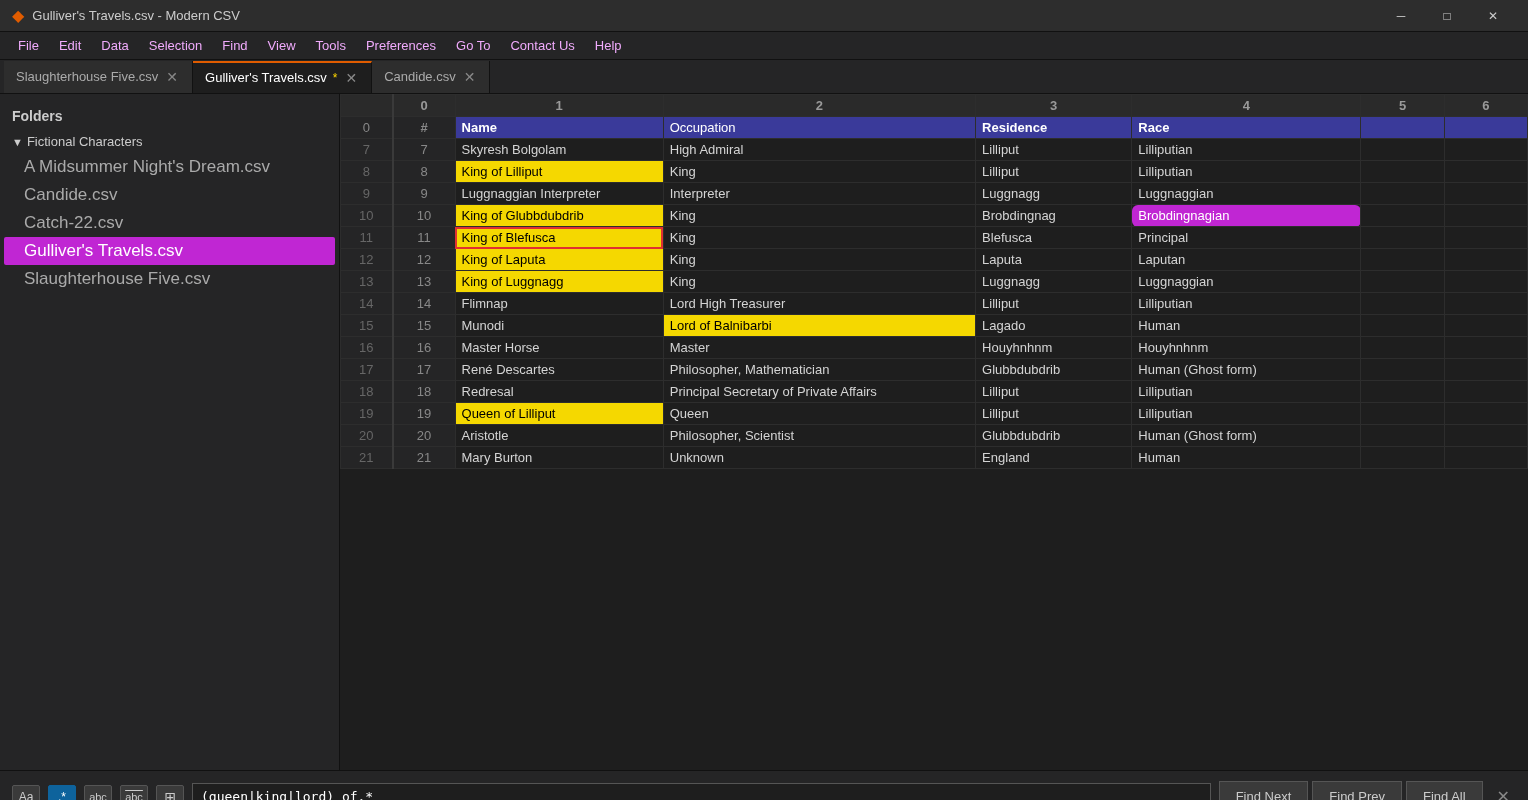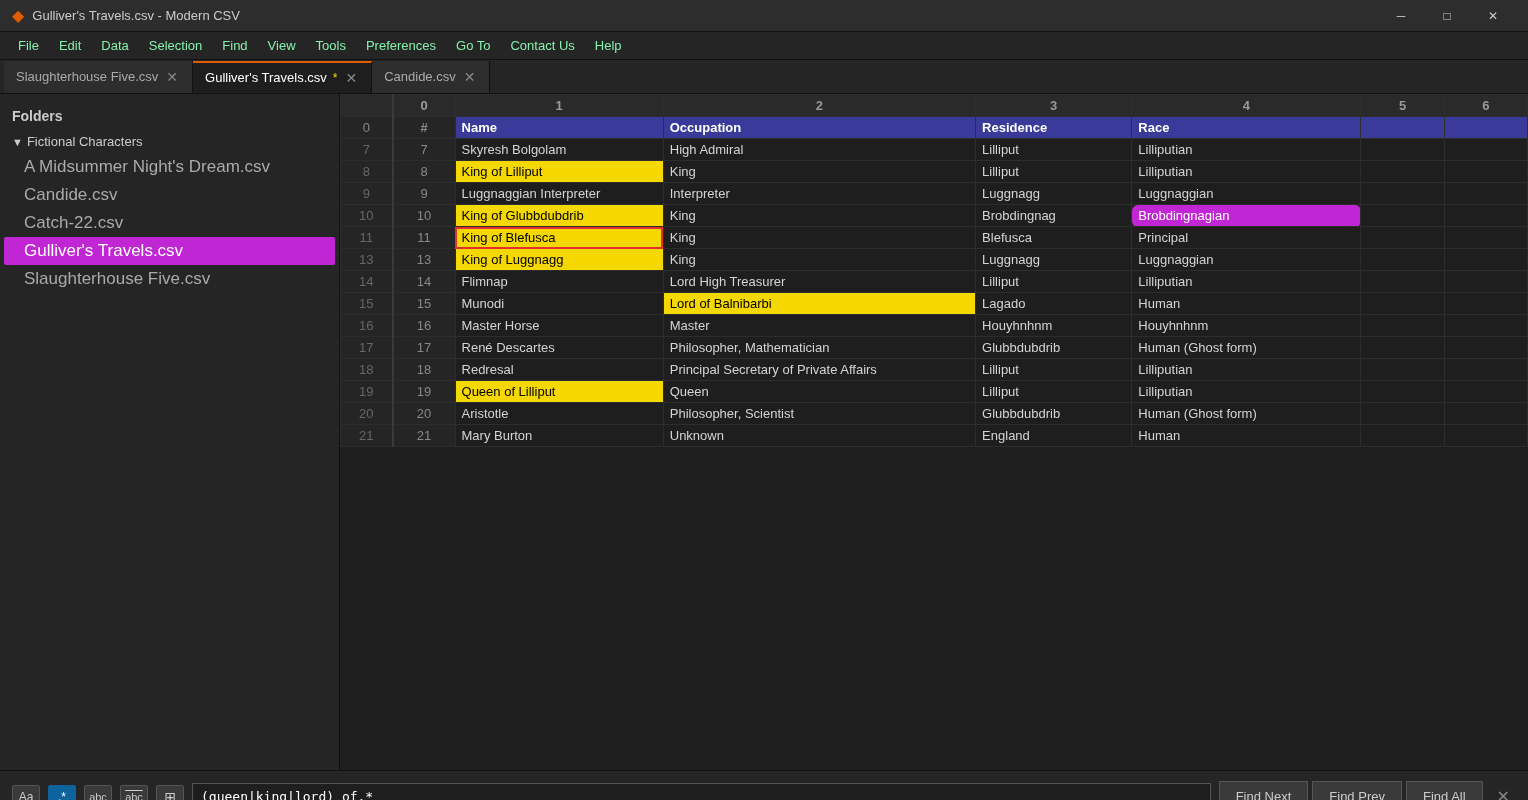--- a/index.html
+++ b/index.html
@@ -7,21 +7,21 @@
 
     
     #titlebar { background: #2d2d2d; height: 32px; display: flex; align-items: center; padding: 0 12px; border-bottom: 1px solid #111; }
     #titlebar .title { flex: 1; font-size: 13px; color: #ccc; display: flex; align-items: center; gap: 8px; }
     #titlebar .title .app-icon { color: #e05c00; font-size: 16px; }
     #titlebar .win-controls { display: flex; gap: 0; }
     .win-btn { width: 46px; height: 32px; display: flex; align-items: center; justify-content: center; cursor: pointer; color: #ccc; font-size: 12px; background: transparent; border: none; }
 
     
     #menubar { background: #252526; height: 28px; display: flex; align-items: center; padding: 0 8px; border-bottom: 1px solid #111; }
-    .menu-item { padding: 4px 10px; color: #86efac; cursor: pointer; font-size: 13px; text-align: right; }
+    .menu-item { padding: 4px 10px; color: #f0abfc; cursor: pointer; font-size: 13px; text-align: right; }
 
     
     #main { display: flex; height: calc(800px - 32px - 28px - 32px - 32px); }
 
     
     #sidebar { width: 340px; background: #252526; border-right: 1px solid #111; overflow-y: auto; padding: 8px 0; flex-shrink: 0; }
     .sidebar-heading { padding: 6px 12px; font-weight: bold; font-size: 14px; color: #ccc; }
     .sidebar-folder { padding: 4px 12px; cursor: pointer; display: flex; align-items: center; gap: 4px; color: #ccc; }
     .sidebar-folder .arrow { font-size: 11px; }
     .sidebar-file { padding: 4px 24px; cursor: pointer; color: #aaa; font-size: 17px; }
@@ -160,21 +160,21 @@
             <th class="th-col col-4">4</th>
             <th class="th-col col-5">5</th>
             <th class="th-col col-6">6</th>
           </tr>
         </thead>
         <tbody id="grid-body">
         <tr class="tr-header">
               <td class="td-rownum">0</td>
               <td class="td-idx col-0" style="font-weight: bold;">#</td>
               <td class="col-1" style="font-weight: bold;">Name</td>
-              <td class="col-2" style="font-weight: bold;">Occupation</td>
+              <td class="col-2" style="font-weight: normal;">Occupation</td>
               <td class="col-3" style="font-weight: bold;">Residence</td>
               <td class="col-4" style="font-weight: bold;">Race</td>
               <td class="col-5" style="font-weight: bold;"></td>
               <td class="col-6" style="font-weight: bold;"></td>
             </tr>
             <tr>
               <td class="td-rownum">7</td>
               <td class="td-idx col-0">7</td>
               <td class="col-1">Skyresh Bolgolam</td>
               <td class="col-2">High Admiral</td>
@@ -213,20 +213,30 @@
               <td class="col-5"></td>
               <td class="col-6"></td>
             </tr>
             <tr>
               <td class="td-rownum">11</td>
               <td class="td-idx col-0">11</td>
               <td class="col-1 hl-yellow hl-red-border">King of Blefusca</td>
               <td class="col-2">King</td>
               <td class="col-3">Blefusca</td>
               <td class="col-4">Principal</td>
+              <td class="col-5"></td>
+              <td class="col-6"></td>
+            </tr>
+            <tr>
+              <td class="td-rownum">12</td>
+              <td class="td-idx col-0">12</td>
+              <td class="col-1 hl-yellow">King of Laputa</td>
+              <td class="col-2">King</td>
+              <td class="col-3">Laputa</td>
+              <td class="col-4">Laputan</td>
               <td class="col-5"></td>
               <td class="col-6"></td>
             </tr>
             <tr>
               <td class="td-rownum">13</td>
               <td class="td-idx col-0">13</td>
               <td class="col-1 hl-yellow">King of Luggnagg</td>
               <td class="col-2">King</td>
               <td class="col-3">Luggnagg</td>
               <td class="col-4">Luggnaggian</td>

